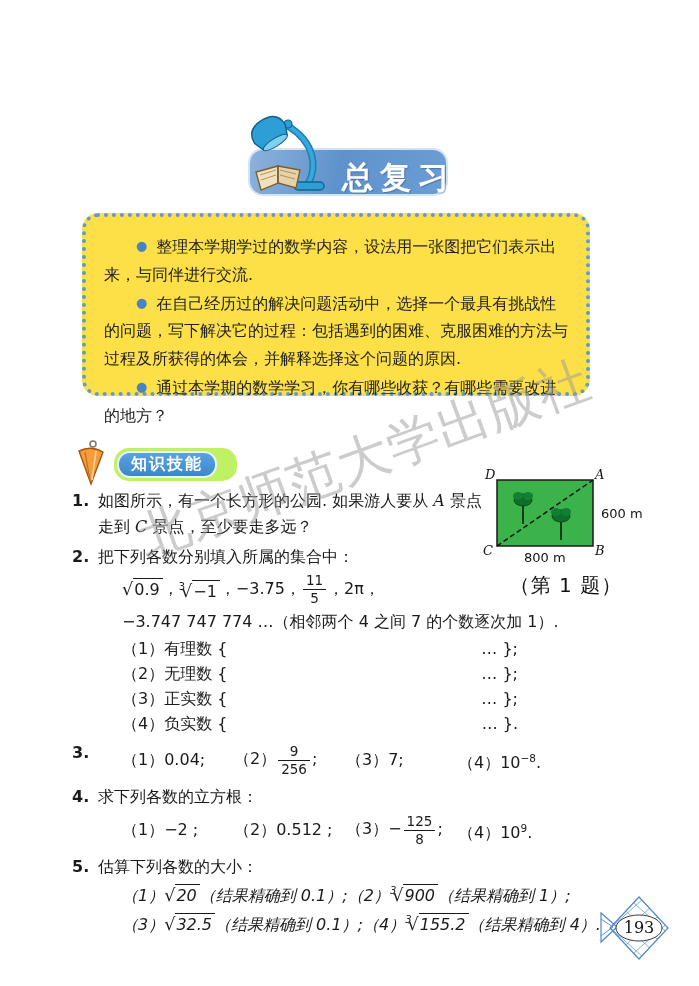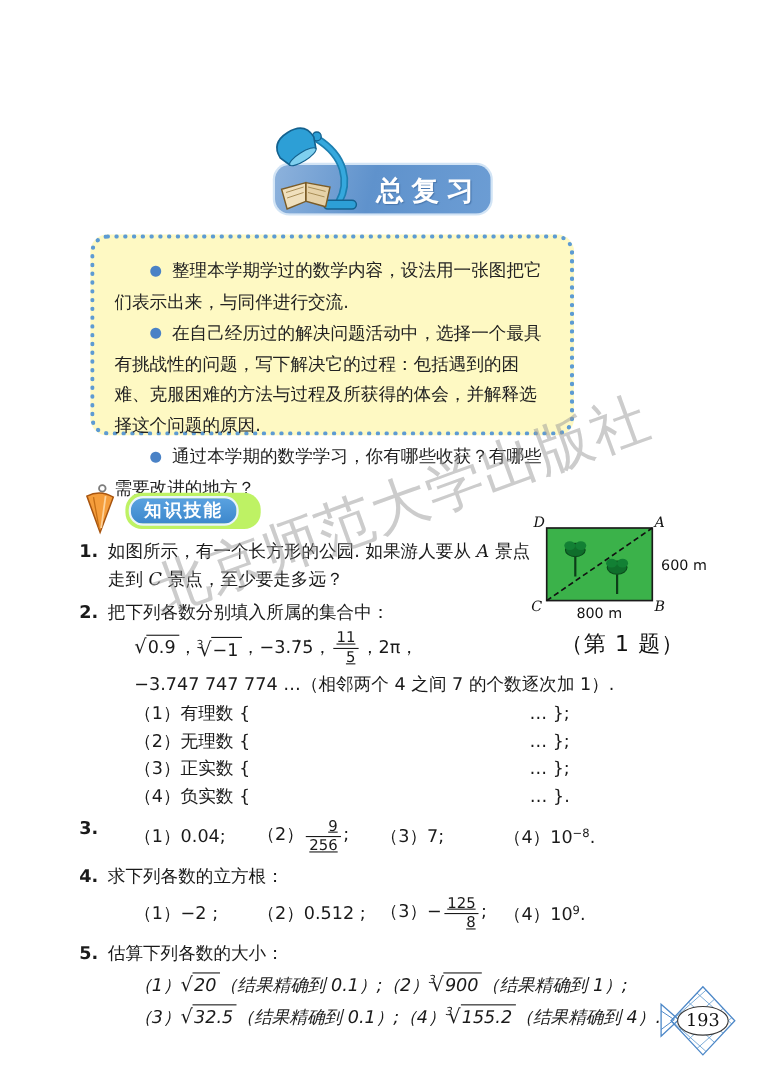--- a/index.html
+++ b/index.html
@@ -8,29 +8,29 @@
     font-family:"DejaVu Sans",sans-serif;color:#1a1a1a;overflow:hidden;
   }
 
   
   .title-badge{
     position:absolute;left:250px;top:150px;width:196px;height:44px;
     background:linear-gradient(105deg,#8db2dc 0%,#5f92cc 45%,#6c9dd4 100%);
     border-radius:13px;box-shadow:0 0 0 2px rgba(173,205,236,.55);
   }
   .title-badge .title-text{
-    position:absolute;left:92px;top:7px;color:#ffffff;font-size:25px;font-weight:bold;
+    position:absolute;left:92px;top:7px;color:#ffffff;font-size:31px;font-weight:bold;
     letter-spacing:7px;text-shadow:1px 1px 1px rgba(40,80,130,.45);white-space:nowrap;
   }
   .lamp-svg{position:absolute;left:244px;top:104px;z-index:3;}
 
   
   .intro-box{
-    position:absolute;left:82px;top:213px;width:440px;height:183px;box-sizing:border-box;
-    background:#fef9c3;border:4px dotted #5d9bd3;border-radius:16px;
+    position:absolute;left:82px;top:213px;width:508px;height:183px;box-sizing:border-box;
+    background:#fde047;border:4px dotted #5d9bd3;border-radius:16px;
     padding:15px 18px 10px 18px;font-size:16px;line-height:28px;color:#222;
   }
   .intro-box p{margin:0;text-indent:2em;}
   .bdot{color:#4a82c6;font-size:13px;margin-right:9px;vertical-align:1.5px;}
 
   
   .skill{position:absolute;left:74px;top:438px;height:48px;}
   .cone-svg{position:absolute;left:0;top:0;}
   .skill-pill-outer{
     position:absolute;left:40px;top:10px;background:#bef264;border-radius:15px;
@@ -54,21 +54,21 @@
   .setrow{display:flex;width:396px;line-height:25px;}
   .setrow .tail{margin-left:auto;}
   .itemrow{display:flex;align-items:center;height:40px;}
   .itemrow .m{flex:0 0 112px;white-space:nowrap;}
   .itemrow .m:last-child{flex:0 0 auto;}
   .itemrow5{display:flex;align-items:flex-end;height:29px;font-style:italic;}
   .itemrow5 .m{flex:0 0 216px;white-space:nowrap;}
   .itemrow5 .m:last-child{flex:0 0 auto;}
 
   
-  .frac{display:inline-block;text-align:right;vertical-align:middle;font-size:13.5px;line-height:1.2;margin:0 2px;text-decoration:underline;}
+  .frac{display:inline-block;text-align:center;vertical-align:middle;font-size:13.5px;line-height:1.2;margin:0 2px;}
   .frac .num{display:block;padding:0 3px;border-bottom:1.3px solid #1a1a1a;}
   .frac .den{display:block;padding:0 3px;}
   .rad{white-space:nowrap;}
   .rad .sign{font-size:1.1em;}
   .rad .bar{border-top:1.3px solid #1a1a1a;padding:1px 3px 0 1px;margin-top:12px;}
   .rad .idx{font-size:10px;vertical-align:0.7em;margin-right:-4px;position:relative;z-index:1;}
   sup{font-size:10.5px;vertical-align:0.55em;}
   .mi{font-family:"DejaVu Serif",serif;font-style:italic;}
 
   

